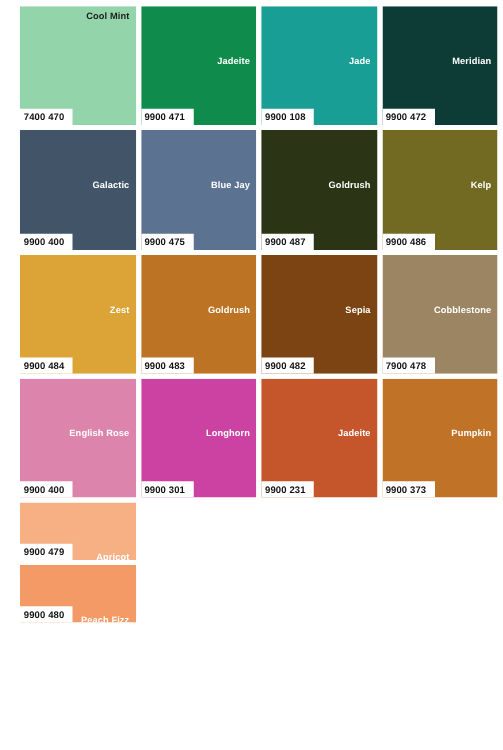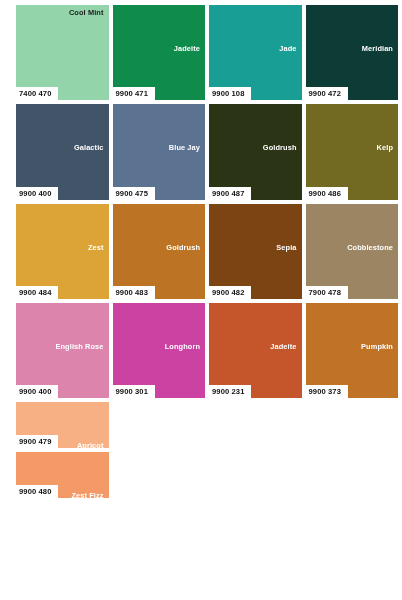--- a/index.html
+++ b/index.html
@@ -179,19 +179,19 @@
     </div>
 
     <div class="swatch-split">
       <div class="swatch dark">
         <span class="swatch-fill" style="background: rgb(246, 176, 132);"></span>
         <span class="swatch-name">Apricot</span>
         <span class="swatch-code">9900 479</span>
       </div>
       <div class="swatch dark">
         <span class="swatch-fill" style="background: rgb(243, 154, 102);"></span>
-        <span class="swatch-name">Zest Fizz</span>
+        <span class="swatch-name">Peach Fizz</span>
         <span class="swatch-code">9900 480</span>
       </div>
     </div>
 
   </div>
 </div>
 
 </body></html>

